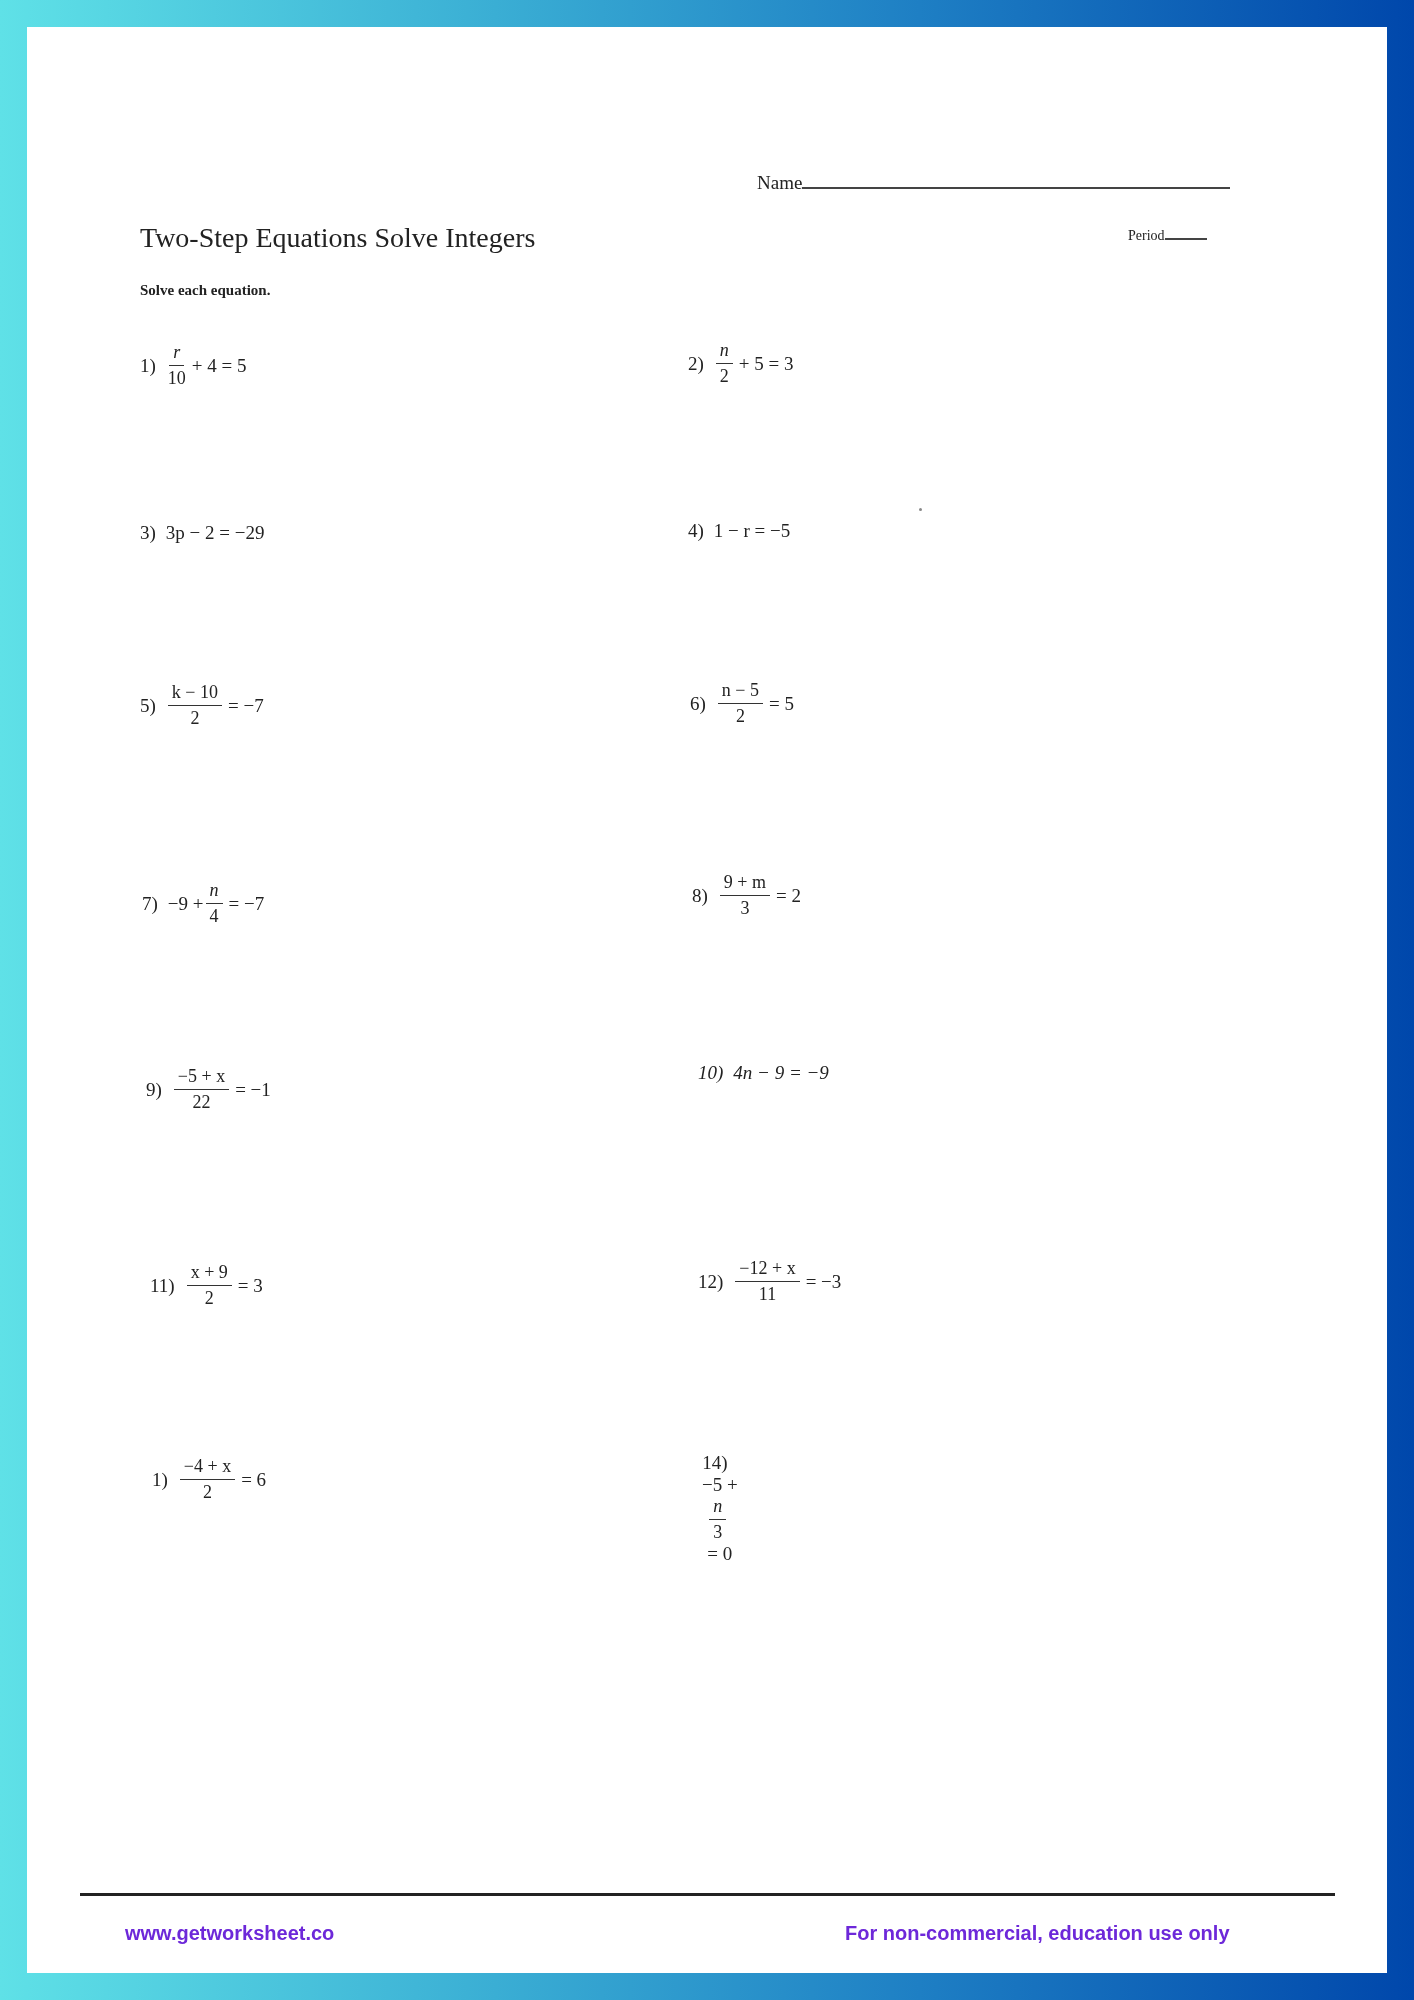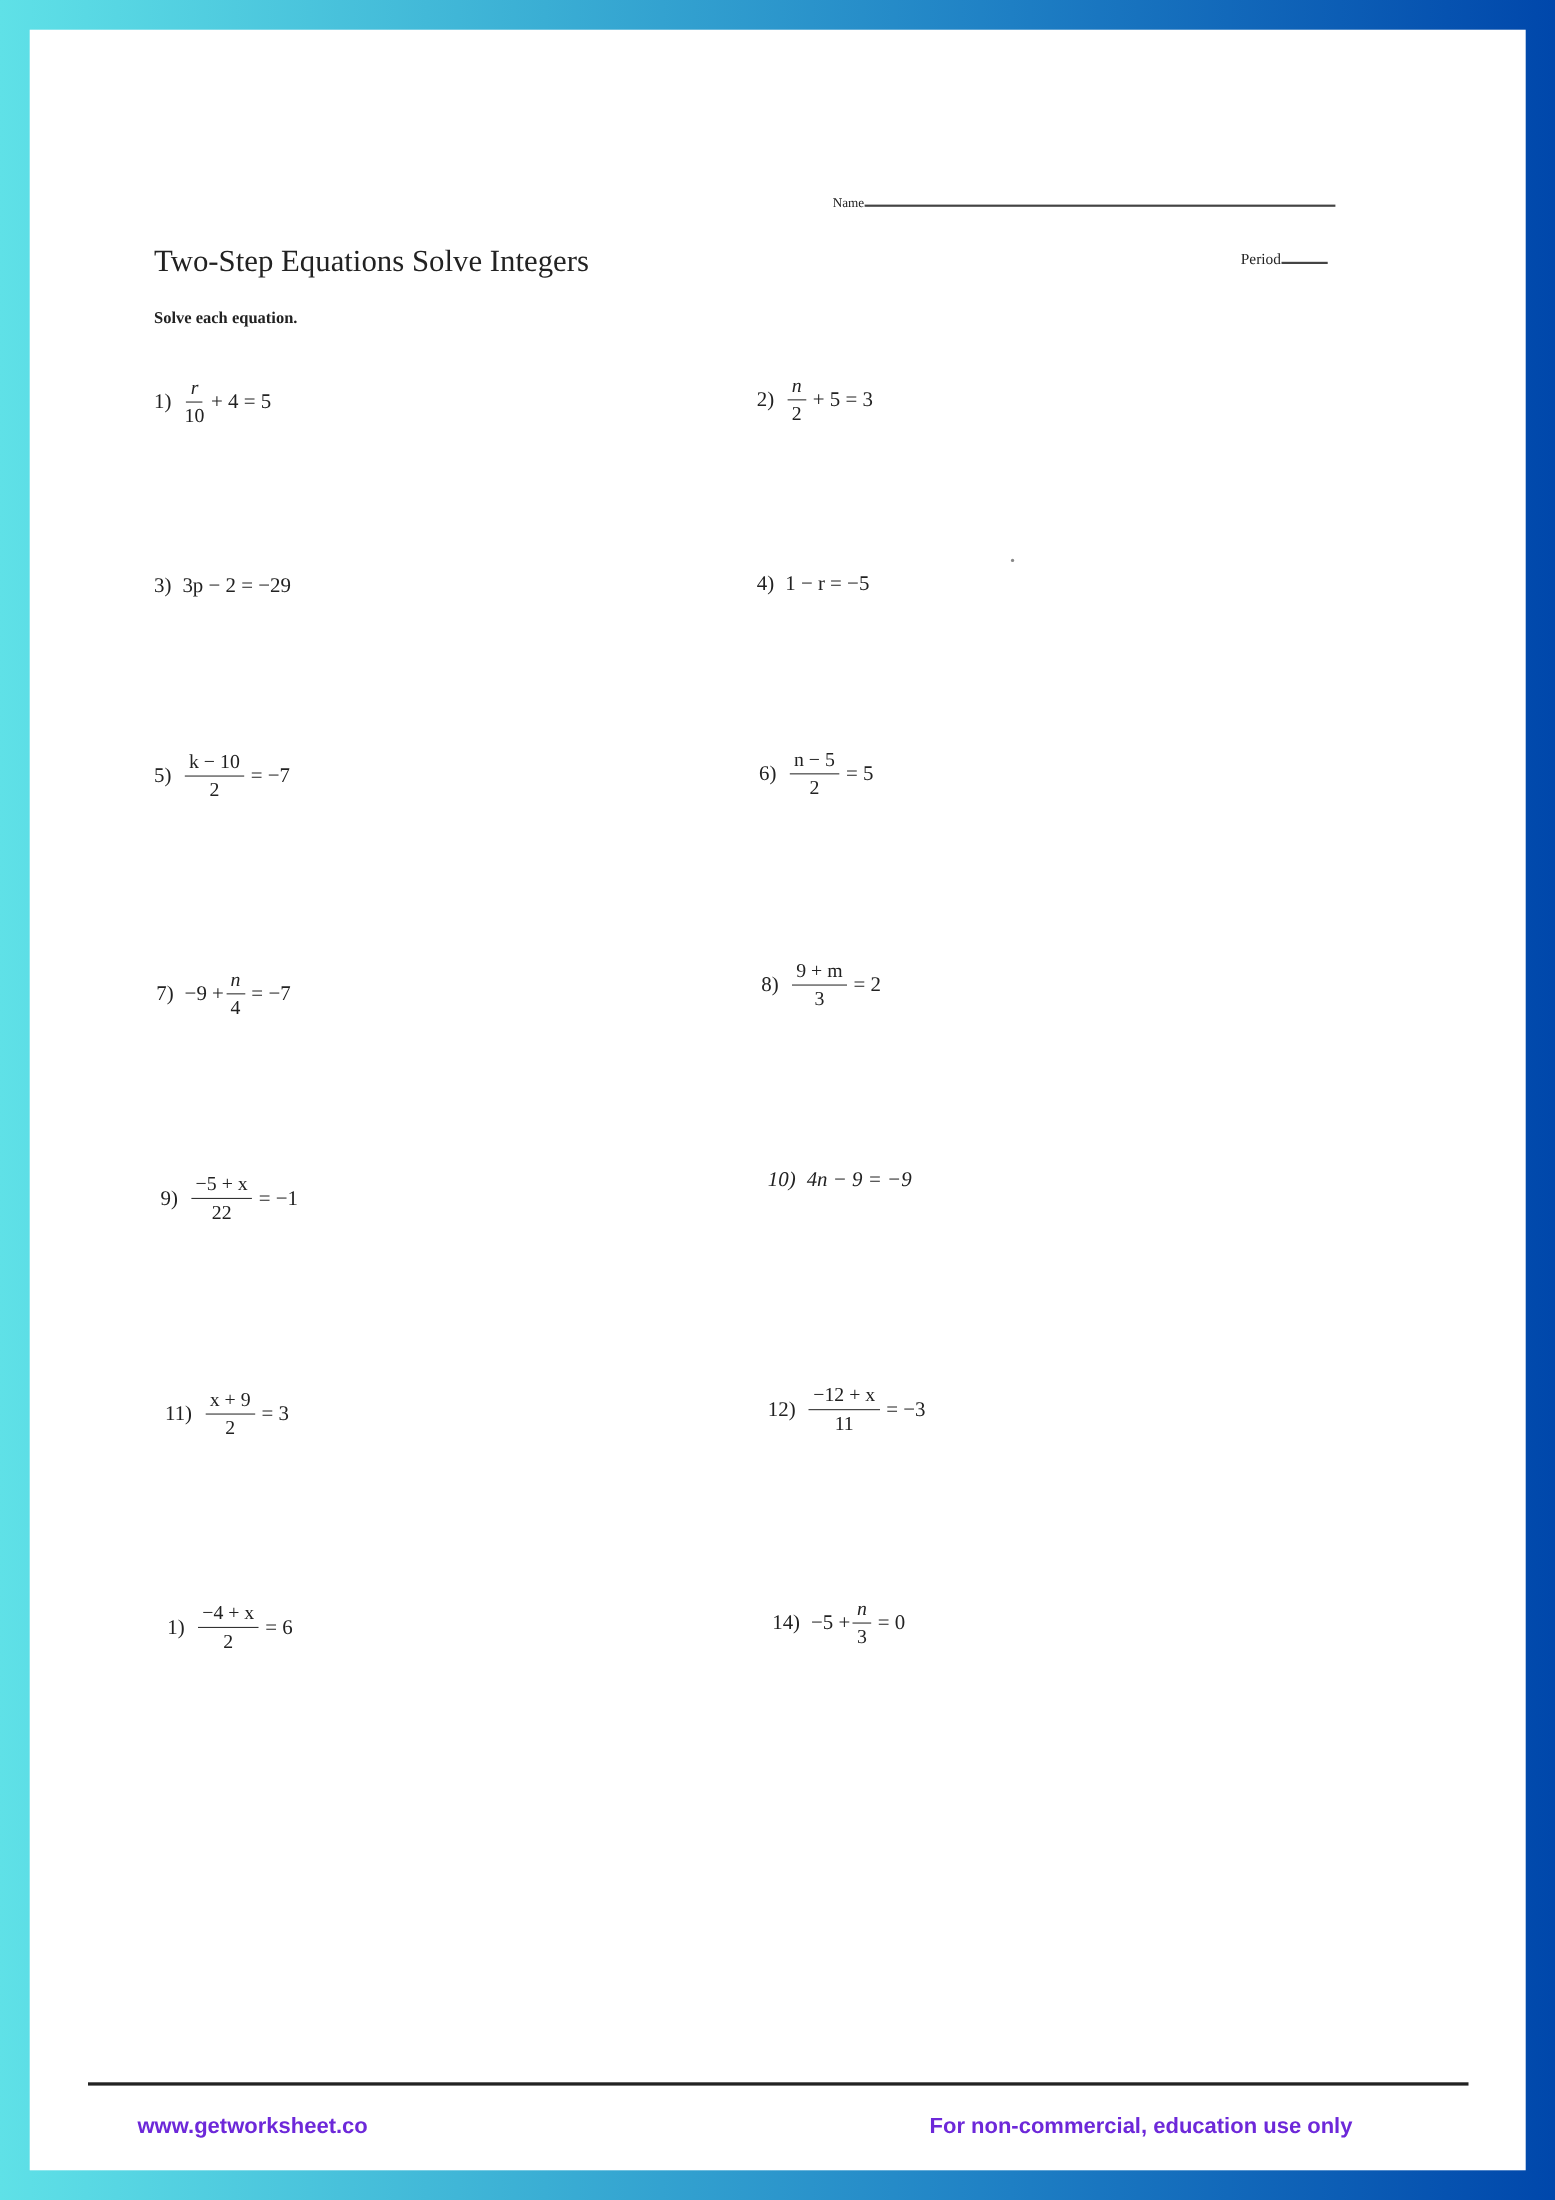--- a/index.html
+++ b/index.html
@@ -7,21 +7,21 @@
       width: 1414px; height: 2000px;
       background: linear-gradient(90deg, #5fe1e7 0%, #3aaed4 35%, #1e7fc4 65%, #0047ab 100%);
       position: relative; overflow: hidden;
     }
     .sheet {
       position: absolute; left: 27px; top: 27px; width: 1360px; height: 1946px;
       background: #ffffff;
     }
     .serif { font-family: "Liberation Serif", "DejaVu Serif", serif; color: #222; }
     .name-line {
-      position: absolute; left: 757px; top: 172px; font-size: 12px;
+      position: absolute; left: 757px; top: 172px; font-size: 19px;
     }
     .name-line .blank, .period-line .blank {
       display: inline-block; border-bottom: 2px solid #444; vertical-align: baseline;
     }
     .name-line .blank { width: 428px; height: 14px; }
     .period-line { position: absolute; left: 1128px; top: 224px; font-size: 14px; }
     .period-line .blank { width: 42px; height: 14px; }
     .title { position: absolute; left: 140px; top: 222px; font-size: 28px; }
     .instructions { position: absolute; left: 140px; top: 282px; font-size: 15px; font-weight: bold; }
 
@@ -162,21 +162,21 @@
 
 <div class="problem serif" style="left:152px;top:1456px;">
   <span class="num">1)</span>
   <span class="frac">
     <span class="top">−4 + x</span>
     <span class="bot">2</span>
   </span>
   <span>= 6</span>
 </div>
 
-<div class="problem serif" style="left:702px;top:1452px;">
+<div class="problem serif" style="left:702px;top:1452px;flex-direction:column;">
   <span class="num">14)</span>
   <span>−5 +</span>
   <span class="frac">
     <i class="top">n</i>
     <span class="bot">3</span>
   </span>
   <span>= 0</span>
 </div>
 
 <div class="footer-rule"></div>

